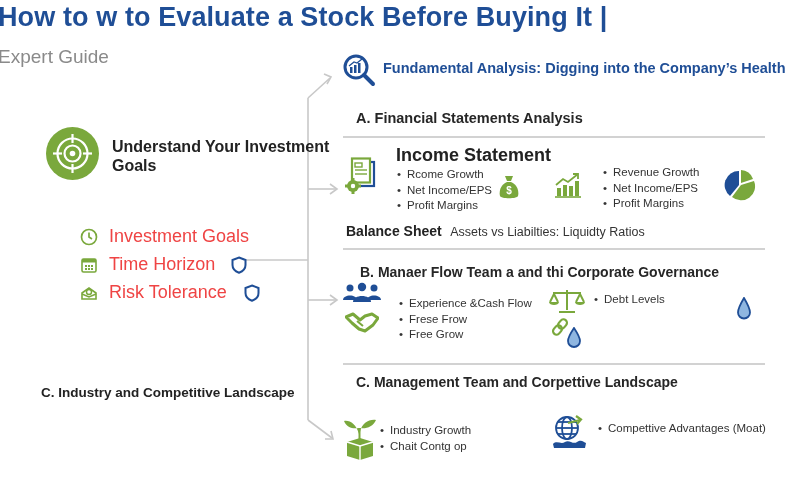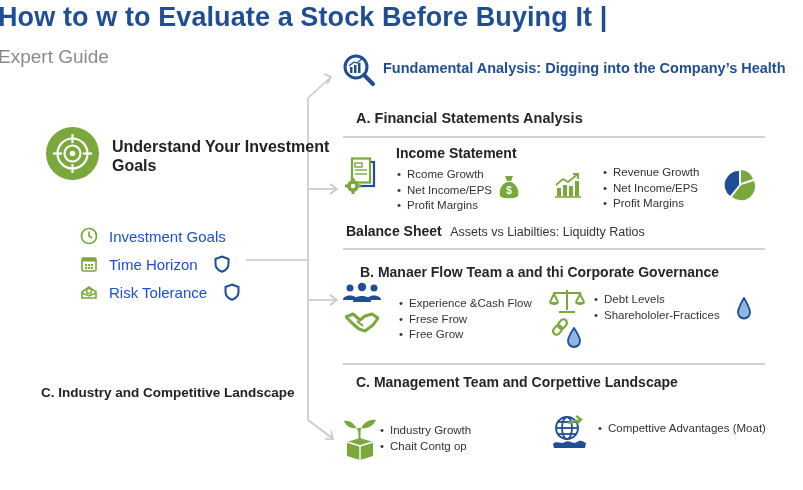--- a/index.html
+++ b/index.html
@@ -3,25 +3,25 @@
 <meta charset="utf-8">
 <style>
   * { box-sizing: border-box; margin: 0; padding: 0; }
   html, body { width: 803px; height: 490px; background: #ffffff; overflow: hidden; }
   body { position: relative; font-family: "Liberation Sans", sans-serif; color: #222; }
   .abs { position: absolute; }
   .title { left: -2px; top: 2px; font-size: 27px; font-weight: bold; color: #1f4e96; white-space: nowrap; letter-spacing: 0.1px; }
   .subtitle { left: -2px; top: 46px; font-size: 19px; color: #8a8a8a; white-space: nowrap; }
   .fa-title { left: 383px; top: 60px; font-size: 14.5px; font-weight: bold; color: #1f4e96; white-space: nowrap; }
   .sec-head { font-size: 14.5px; font-weight: bold; color: #262626; white-space: nowrap; margin-left: 13px; }
-  .sub-head { font-size: 14px; font-weight: bold; color: #222; white-space: nowrap; }
+  .sub-head { font-size: 18px; font-weight: bold; color: #222; white-space: nowrap; }
   .divider { height: 2px; background: #d2d2d2; left: 343px; width: 422px; }
   ul.bul { list-style: none; font-size: 11.5px; color: #333; line-height: 15.5px; }
   ul.bul li::before { content: "•"; margin-right: 6px; color: #333; }
-  .left-item { font-size: 15px; color: #1d4ed8; white-space: nowrap; display: flex; align-items: center; }
+  .left-item { font-size: 18px; color: #ef4444; white-space: nowrap; display: flex; align-items: center; }
   .left-item .ic { width: 20px; height: 20px; margin-right: 10px; display: inline-flex; align-items: center; justify-content: center; }
   svg { display: block; }
 </style>
 </head>
 <body>
 
 <div class="abs title">How to w to Evaluate a Stock Before Buying It |</div>
 <div class="abs subtitle">Expert Guide</div>
 
 <svg class="abs" style="left:0;top:0;" width="803" height="490">
@@ -226,21 +226,20 @@
     </g>
   </svg>
 </div>
 <div class="abs" style="left:566px;top:327px;">
   <svg width="16" height="22" viewBox="0 0 16 22">
       <path d="M8 1 C8 1 2 10 2 14 A6 6 0 0 0 14 14 C14 10 8 1 8 1 Z" fill="#8fb6e0" stroke="#1f4e96" stroke-width="1.8"></path>
     </svg>
 </div>
 <ul class="abs bul" style="left:594px;top:292px;">
   <li>Debt Levels</li>
-  <li>Sharehololer-Fractices</li>
 </ul>
 <div class="abs" style="left:736px;top:297px;">
   <svg width="16" height="24" viewBox="0 0 16 24">
       <path d="M8 1 C8 1 2 11 2 15.5 A6 6 0 0 0 14 15.5 C14 11 8 1 8 1 Z" fill="#8fb6e0" stroke="#1f4e96" stroke-width="1.8"></path>
     </svg>
 </div>
 <div class="abs divider" style="top:363px;"></div>
 
 <div class="abs sec-head" style="left:343px;top:374px;font-size:14px;">C. Management Team and Corpettive Landscape</div>
 <div class="abs" style="left:344px;top:414px;">

